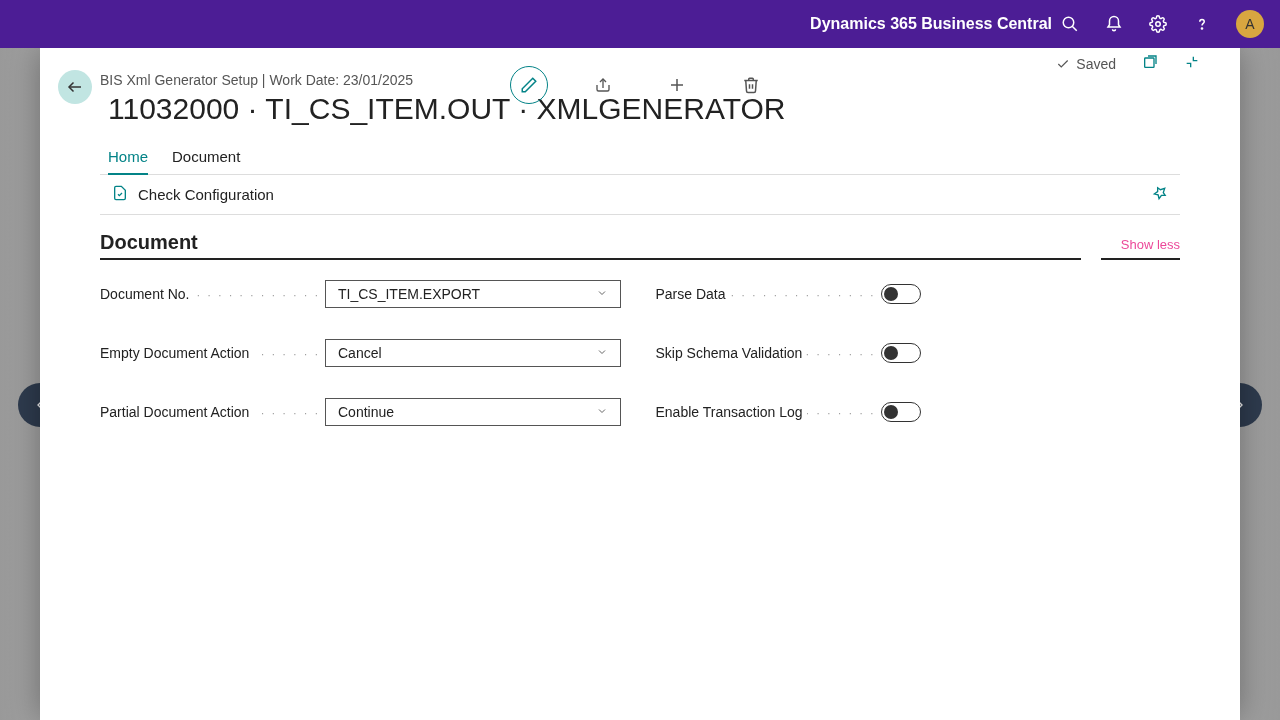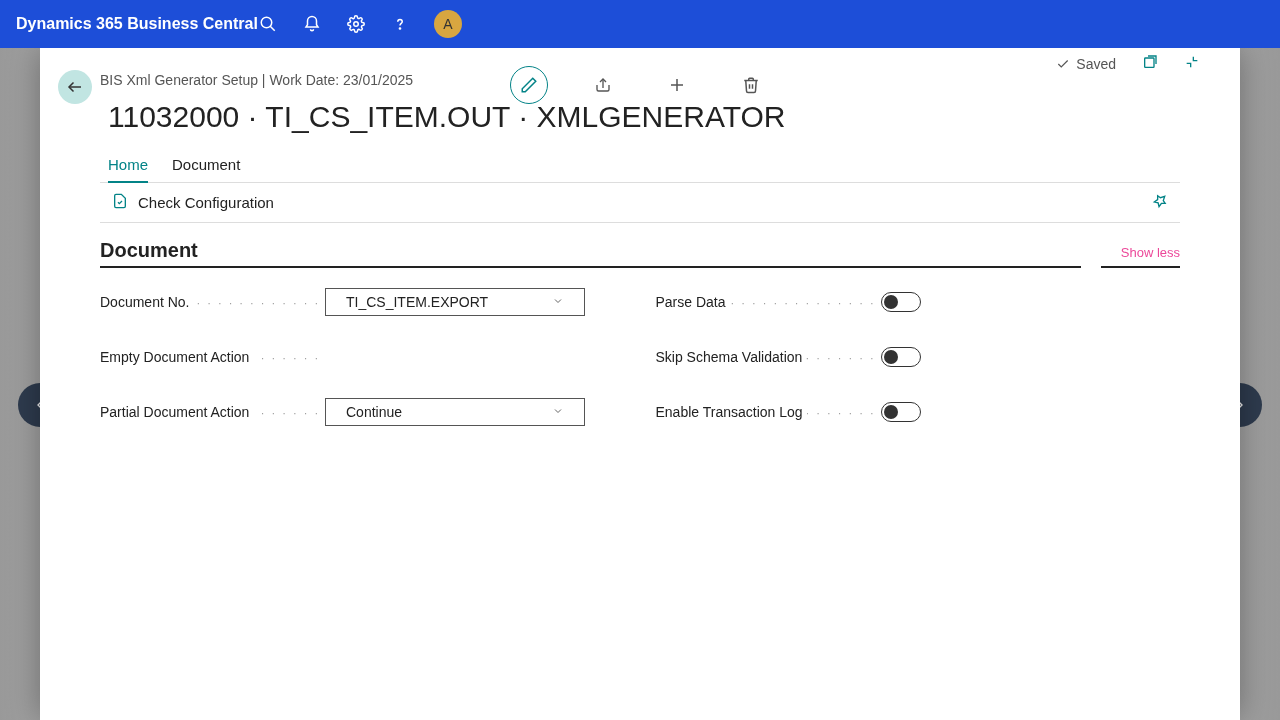--- a/index.html
+++ b/index.html
@@ -1,27 +1,28 @@
 <!DOCTYPE html>
 <html><head>
 <meta charset="utf-8">
 <style>
   * { box-sizing: border-box; margin: 0; padding: 0; font-family: "Segoe UI", -apple-system, sans-serif; }
   html, body { width: 1280px; height: 720px; overflow: hidden; background: #888; }
   
   .topbar {
     height: 48px;
-    background: #1d4ed8;
+    background: #4c1d95;
     color: #fff;
     display: flex;
     align-items: center;
     padding: 0 16px;
-    justify-content: flex-start;
+    justify-content: flex-end;
     position: relative;
     z-index: 10;
+    gap: 8px;
   }
   .topbar-title { font-size: 16px; font-weight: 600; }
   .topbar-right { display: flex; align-items: center; gap: 24px; }
   .topbar-icon { width: 20px; height: 20px; display: flex; align-items: center; justify-content: center; cursor: pointer; color: #fff; }
   .avatar {
     width: 28px; height: 28px; border-radius: 50%;
     background: #d8a640; color: #333; display: flex; align-items: center; justify-content: center;
     font-size: 14px; font-weight: 500; cursor: pointer;
   }
   
@@ -64,21 +65,21 @@
   
   .header-right {
     position: absolute; right: 40px; top: 6px;
     display: flex; align-items: center; gap: 26px;
     color: #555; font-size: 14px;
   }
   .saved { display: flex; align-items: center; gap: 6px; }
   
   .page-title {
     font-size: 30px; font-weight: 300; color: #222;
-    margin-top: 12px; margin-bottom: 22px;
+    margin-top: 4px; margin-bottom: 22px;
     padding-left: 8px;
   }
   
   .tabs {
     display: flex; gap: 24px; font-size: 15px;
     padding-left: 8px;
     border-bottom: 1px solid #ddd;
   }
   .tab { padding-bottom: 8px; cursor: pointer; color: #222; }
   .tab.active { color: #038387; border-bottom: 2px solid #038387; margin-bottom: -1px; }
@@ -131,24 +132,24 @@
   .form-label-r { width: 225px; position: relative; white-space: nowrap; overflow: hidden; }
   .form-label-r::after {
     content: "· · · · · · · · · · · · · · · · · · · · · · · · · · · · · · ·";
     color: #999; font-size: 11px; letter-spacing: 2px;
     position: absolute; left: 0; right: 0; top: 3px;
     z-index: 0; overflow: hidden; white-space: nowrap;
   }
   .form-label-r span { background: #fff; position: relative; z-index: 1; padding-right: 4px; }
   
   .select-wrap {
-    width: 260px; height: 28px;
+    width: 296px; height: 28px;
     border: 1px solid #555;
     display: flex; align-items: center; justify-content: space-between;
-    padding: 0 20px;
+    padding: 0 12px;
     cursor: pointer;
     background: #fff;
   }
   .select-wrap .chev { color: #666; }
   
   .toggle {
     width: 40px; height: 20px; border: 1px solid #333; border-radius: 10px;
     position: relative; cursor: pointer; background: #fff;
   }
   .toggle::before {
@@ -314,20 +315,26 @@
           </div>
         </div>
 
         <div class="form-row">
           <div class="form-label-r"><span>Parse Data</span></div>
           <div class="toggle"></div>
         </div>
 
         <div class="form-row">
           <div class="form-label"><span>Empty Document Action</span></div>
+          <div class="select-wrap">
+            <span>Cancel</span>
+            <span class="chev"><svg width="12" height="12" viewBox="0 0 24 24" fill="none" stroke="currentColor" stroke-width="2">
+                  <polyline points="6 9 12 15 18 9"></polyline>
+                </svg></span>
+          </div>
         </div>
 
         <div class="form-row">
           <div class="form-label-r"><span>Skip Schema Validation</span></div>
           <div class="toggle"></div>
         </div>
 
         <div class="form-row">
           <div class="form-label"><span>Partial Document Action</span></div>
           <div class="select-wrap">

